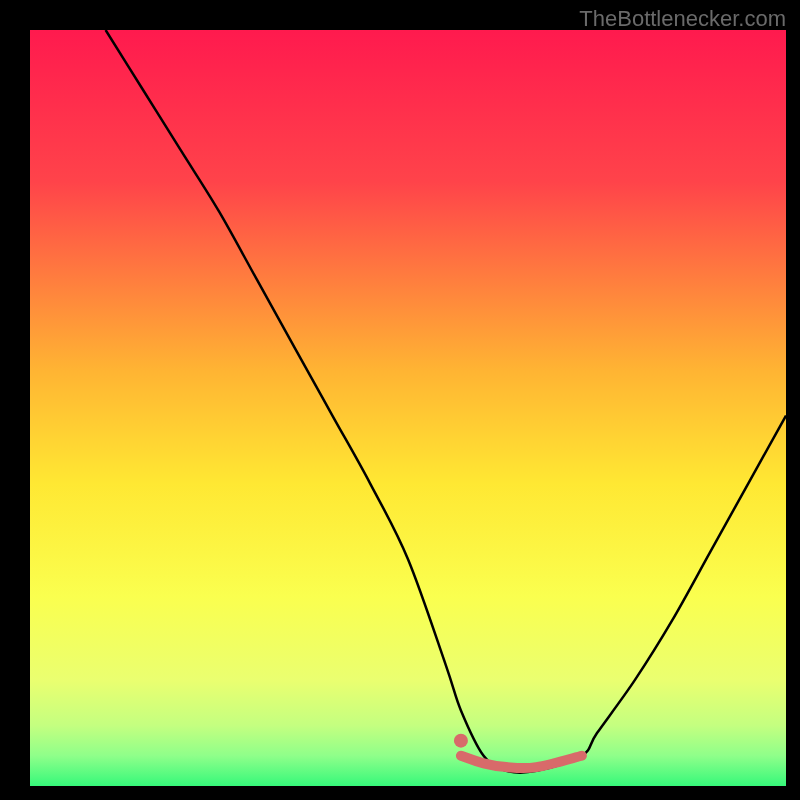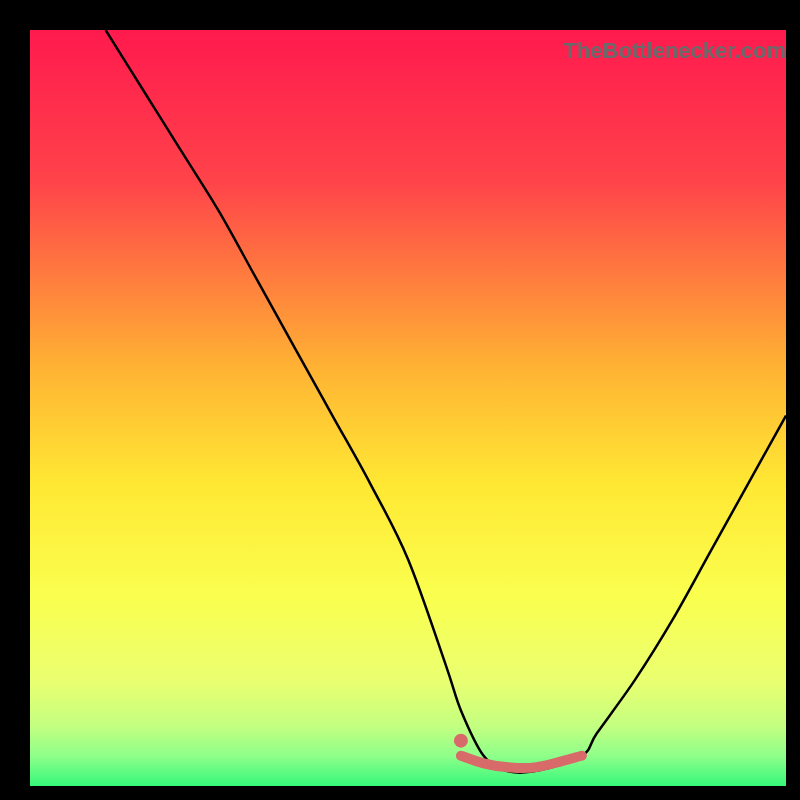--- a/index.html
+++ b/index.html
@@ -10,23 +10,22 @@
     background: #000;
     position: relative;
     font-family: Arial, sans-serif;
   }
   .watermark {
     position: absolute;
     top: 6px;
     right: 14px;
     color: #6a6a6a;
     font-size: 22px;
-    font-weight: 700;
+    font-weight: 400;
     z-index: 10;
-    margin-top: 32px;
   }
   .plot-frame {
     position: absolute;
     left: 30px;
     top: 30px;
     width: 756px;
     height: 756px;
     box-sizing: border-box;
   }
   svg {

